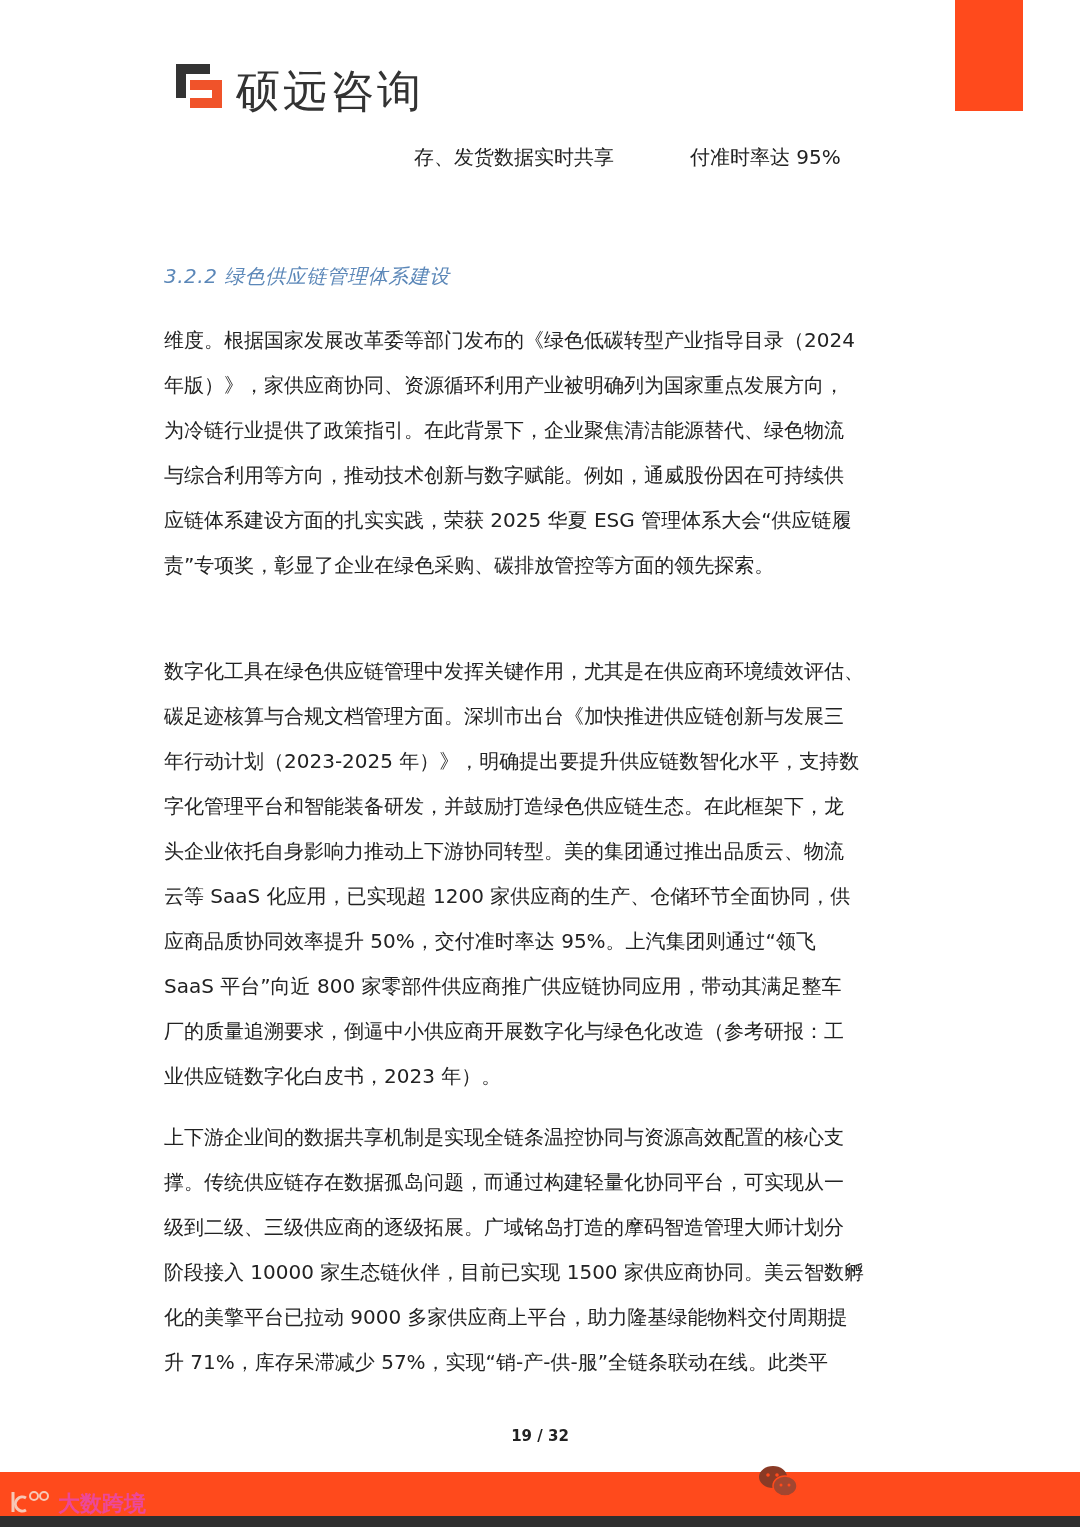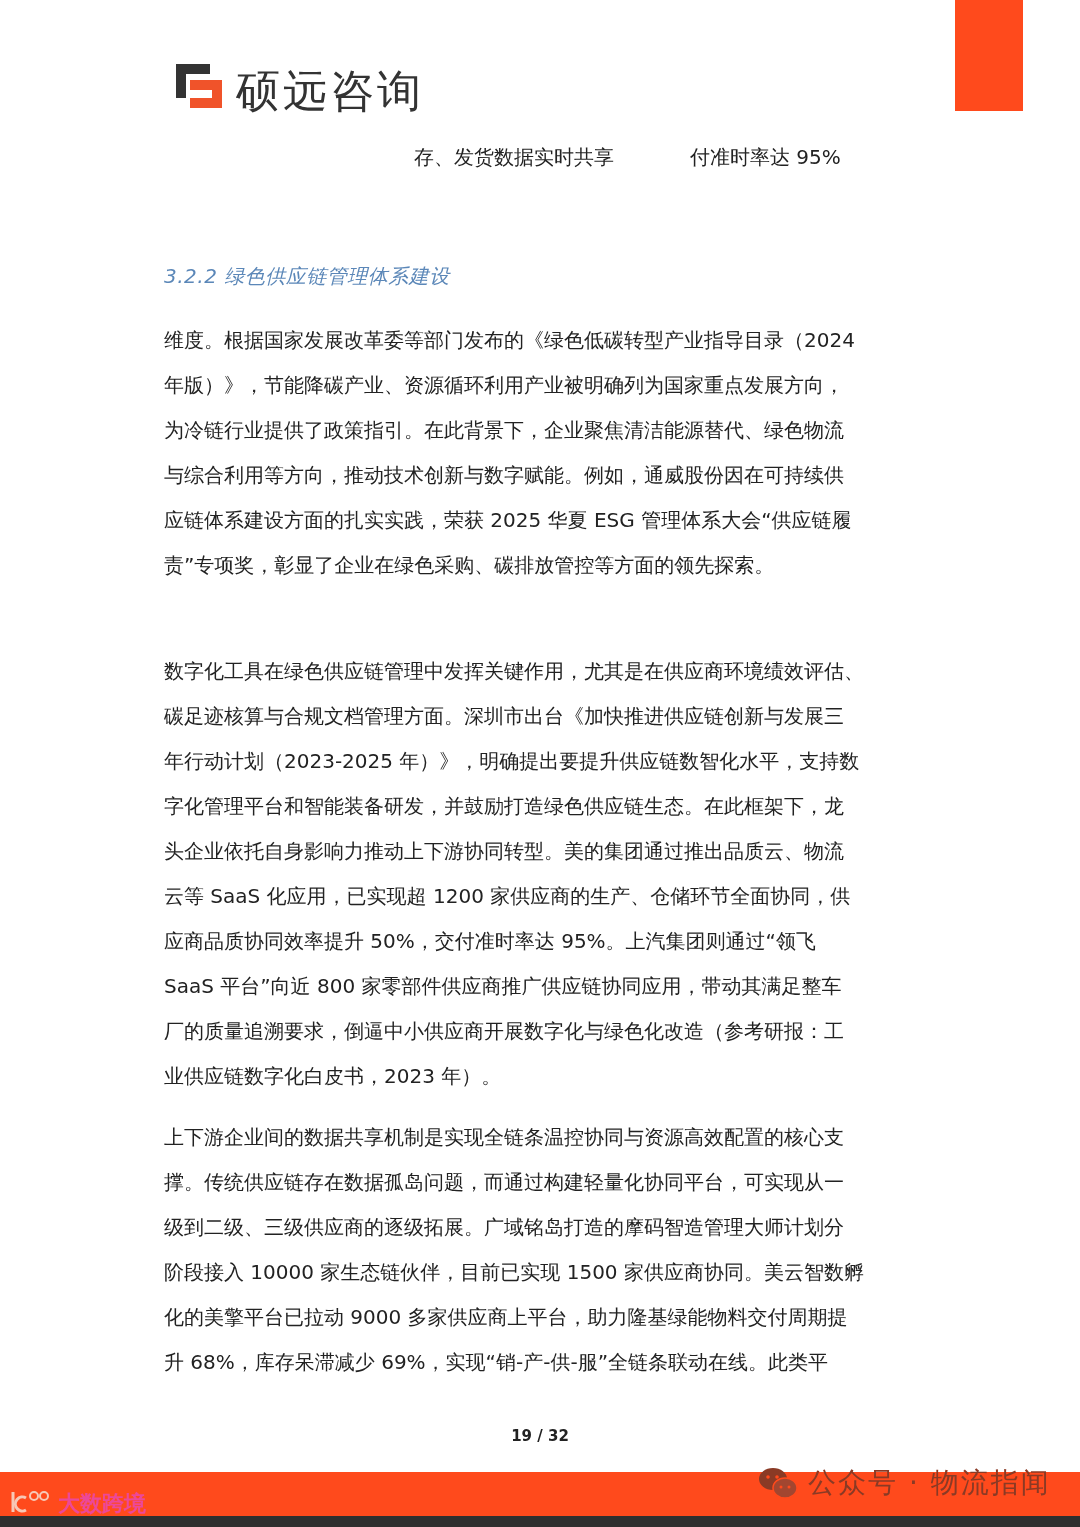--- a/index.html
+++ b/index.html
@@ -70,21 +70,21 @@
   <span class="logo-text">硕远咨询</span>
 </div>
 
 <div class="table-remnant col1">存、发货数据实时共享</div>
 <div class="table-remnant col2">付准时率达 95%</div>
 
 <div class="section-heading">3.2.2  绿色供应链管理体系建设</div>
 
 <div class="body-text p1">
   <span class="line">维度。根据国家发展改革委等部门发布的《绿色低碳转型产业指导目录（2024</span>
-  <span class="line">年版）》，节能降碳产业、资源循环利用产业被明确列为国家重点发展方向，</span>
+  <span class="line">年版）》，家供应商协同、资源循环利用产业被明确列为国家重点发展方向，</span>
   <span class="line">为冷链行业提供了政策指引。在此背景下，企业聚焦清洁能源替代、绿色物流</span>
   <span class="line">与综合利用等方向，推动技术创新与数字赋能。例如，通威股份因在可持续供</span>
   <span class="line">应链体系建设方面的扎实实践，荣获 2025 华夏 ESG 管理体系大会“供应链履</span>
   <span class="line">责”专项奖，彰显了企业在绿色采购、碳排放管控等方面的领先探索。</span>
 </div>
 
 <div class="body-text p2">
   <span class="line">数字化工具在绿色供应链管理中发挥关键作用，尤其是在供应商环境绩效评估、</span>
   <span class="line">碳足迹核算与合规文档管理方面。深圳市出台《加快推进供应链创新与发展三</span>
   <span class="line">年行动计划（2023-2025 年）》，明确提出要提升供应链数智化水平，支持数</span>
@@ -96,21 +96,21 @@
   <span class="line">厂的质量追溯要求，倒逼中小供应商开展数字化与绿色化改造（参考研报：工</span>
   <span class="line">业供应链数字化白皮书，2023 年）。</span>
 </div>
 
 <div class="body-text p3">
   <span class="line">上下游企业间的数据共享机制是实现全链条温控协同与资源高效配置的核心支</span>
   <span class="line">撑。传统供应链存在数据孤岛问题，而通过构建轻量化协同平台，可实现从一</span>
   <span class="line">级到二级、三级供应商的逐级拓展。广域铭岛打造的摩码智造管理大师计划分</span>
   <span class="line">阶段接入 10000 家生态链伙伴，目前已实现 1500 家供应商协同。美云智数孵</span>
   <span class="line">化的美擎平台已拉动 9000 多家供应商上平台，助力隆基绿能物料交付周期提</span>
-  <span class="line">升 68%，库存呆滞减少 69%，实现“销-产-供-服”全链条联动在线。此类平</span>
+  <span class="line">升 71%，库存呆滞减少 57%，实现“销-产-供-服”全链条联动在线。此类平</span>
 </div>
 
 <div class="page-number">19 / 32</div>
 
 <div class="footer-bar"></div>
 <div class="footer-dark"></div>
 
 <div class="brand-left">
   <span class="mark">
     <svg width="40" height="26" viewBox="0 0 40 26">
@@ -127,14 +127,13 @@
   <span class="wechat-icon">
     <svg width="40" height="34" viewBox="0 0 40 34">
       <ellipse cx="15" cy="13" rx="14" ry="11" fill="#8a3a25"></ellipse>
       <ellipse cx="27" cy="22" rx="12" ry="10" fill="#a24630" stroke="#ff4a1c" stroke-width="1.5"></ellipse>
       <circle cx="10" cy="11" r="1.8" fill="#ff4a1c"></circle>
       <circle cx="19" cy="11" r="1.8" fill="#ff4a1c"></circle>
       <circle cx="23" cy="21" r="1.5" fill="#ff4a1c"></circle>
       <circle cx="31" cy="21" r="1.5" fill="#ff4a1c"></circle>
     </svg>
   </span>
-  <span>公众号 · 物流指闻</span>
 </div>
 
 </body></html>

